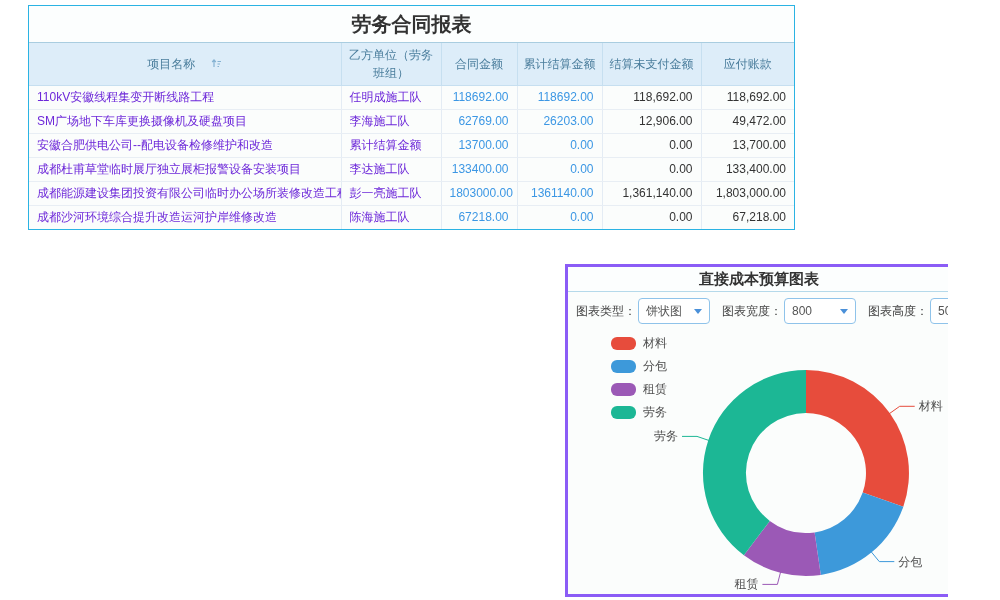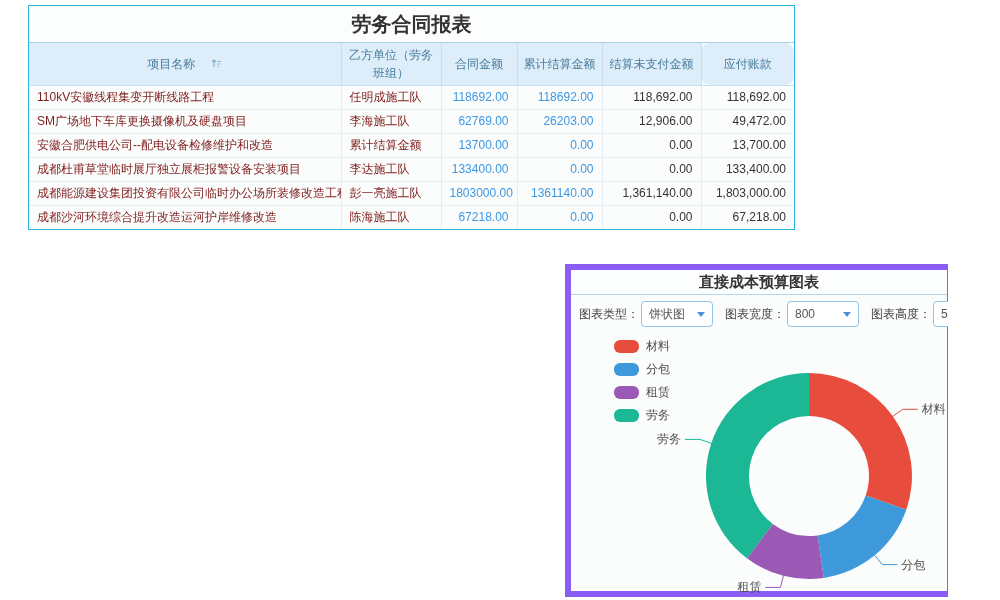--- a/index.html
+++ b/index.html
@@ -17,38 +17,38 @@
     font-size:20px; font-weight:bold; color:#333;
     border-bottom:1px solid #a9cde0; background:#fcfefe;
   }
   table.report { border-collapse:collapse; table-layout:fixed; width:765px; }
   table.report th {
     background:#ddedf9; color:#4a7d9c; font-weight:normal; font-size:12px;
     height:42px; text-align:center; vertical-align:middle;
     border-right:1px solid #c6dff0; border-bottom:1px solid #c6dff0;
     padding:2px 4px; line-height:1.5;
   }
-  table.report th:last-child { border-right:none;border-radius:9px; }
+  table.report th:last-child { border-right:none; }
   table.report td {
     height:24px; font-size:12px; vertical-align:middle;
     border-right:1px solid #e4ecf4; border-bottom:1px solid #e8eef4;
     padding:0 8px; white-space:nowrap; overflow:hidden;
   }
   table.report td:last-child { border-right:none; }
   table.report tr:last-child td { border-bottom:none; }
-  td.c-link { color:#7f1d1d; text-align:left; cursor:pointer; }
+  td.c-link { color:#6d28d9; text-align:left; cursor:pointer; }
   td.c-blue { color:#3c97e4; text-align:right; }
   td.c-dark { color:#333333; text-align:right; }
   .th-flex { display:inline-flex; align-items:center; gap:16px; }
   .sort-icon svg { display:block; }
 
   
   .chart-panel {
     position:absolute; left:565px; top:264px; width:388px; height:333px;
-    border:6px solid #8b5cf6; background:#fbfdfc;
+    border:3px solid #8b5cf6; background:#fbfdfc;
   }
   .chart-title {
     height:25px; line-height:24px; text-align:center;
     font-size:15px; font-weight:bold; color:#333;
     border-bottom:1px solid #b5d9ea; background:#fcfefe;
   }
   .chart-controls {
     display:flex; align-items:flex-end; height:32px; padding-left:8px;
     font-size:12px; color:#444;
   }

